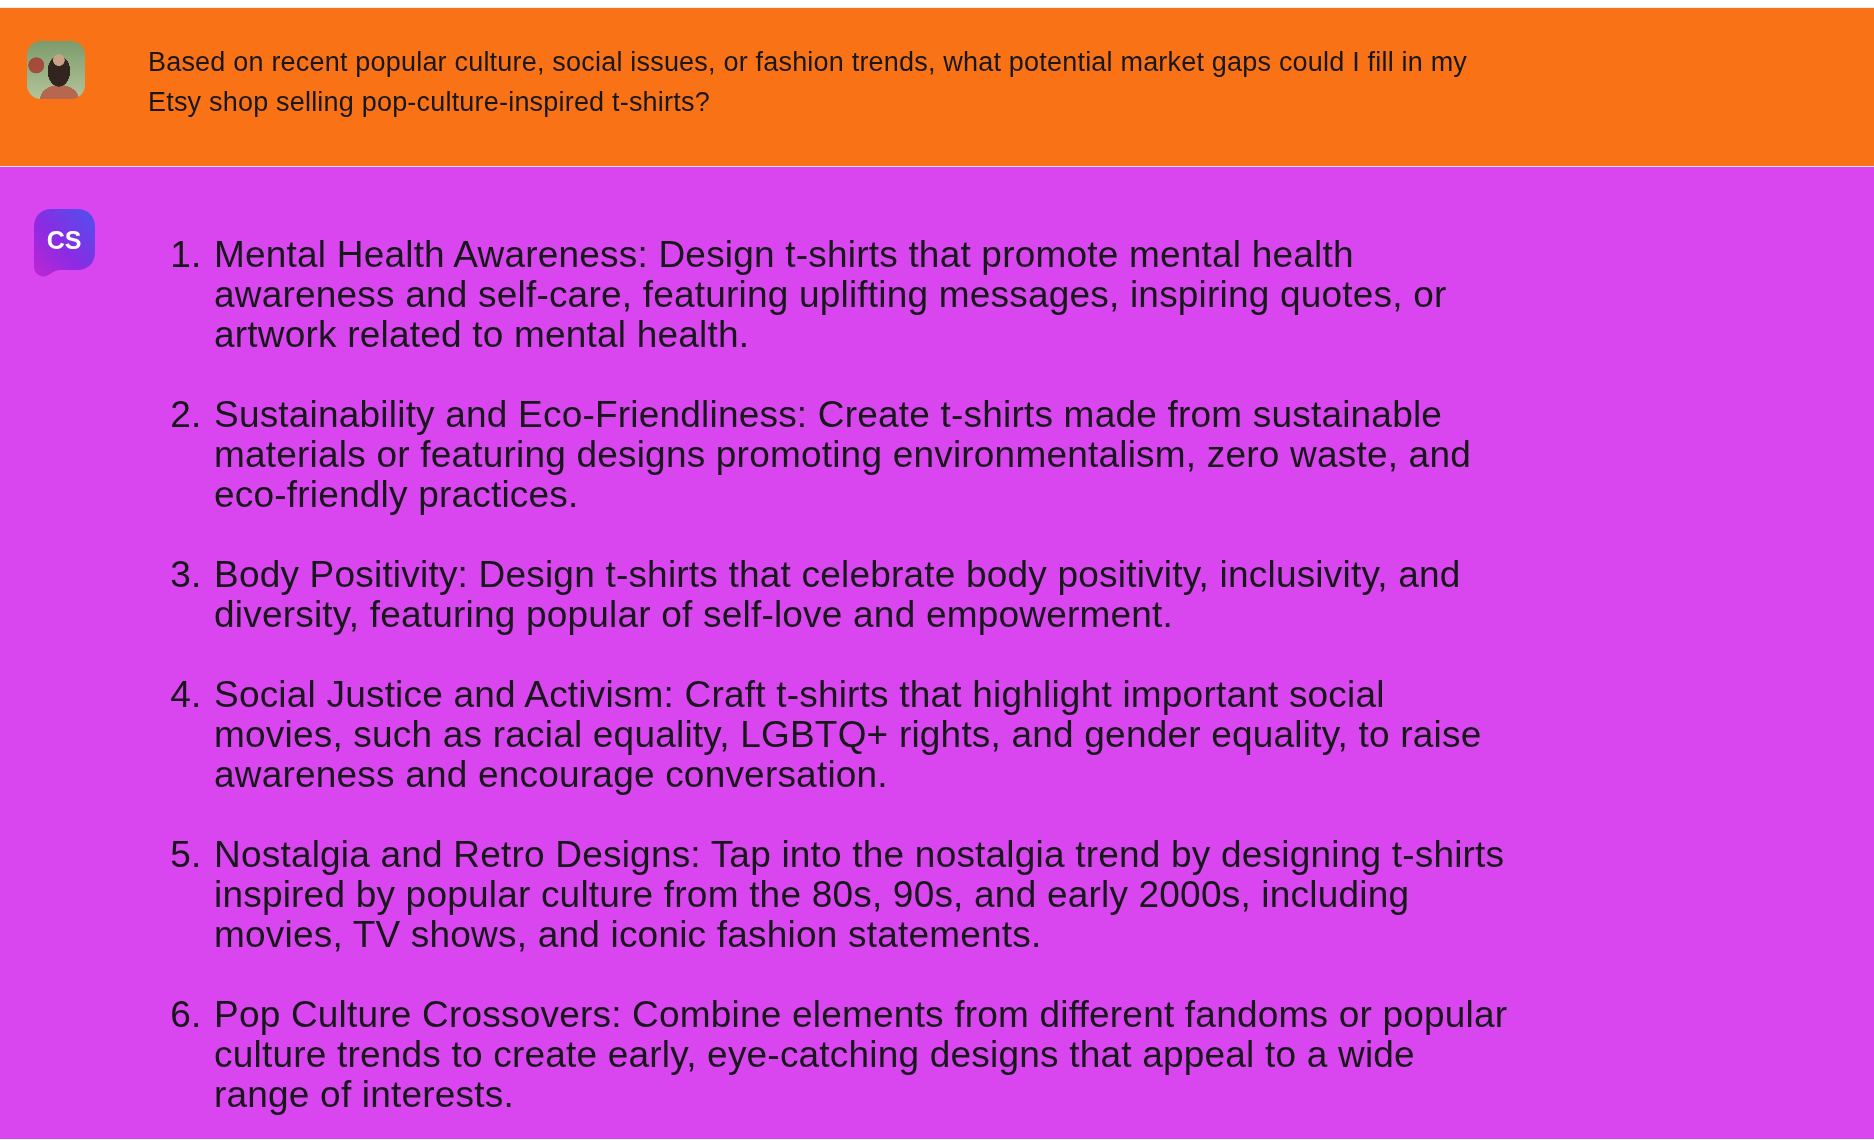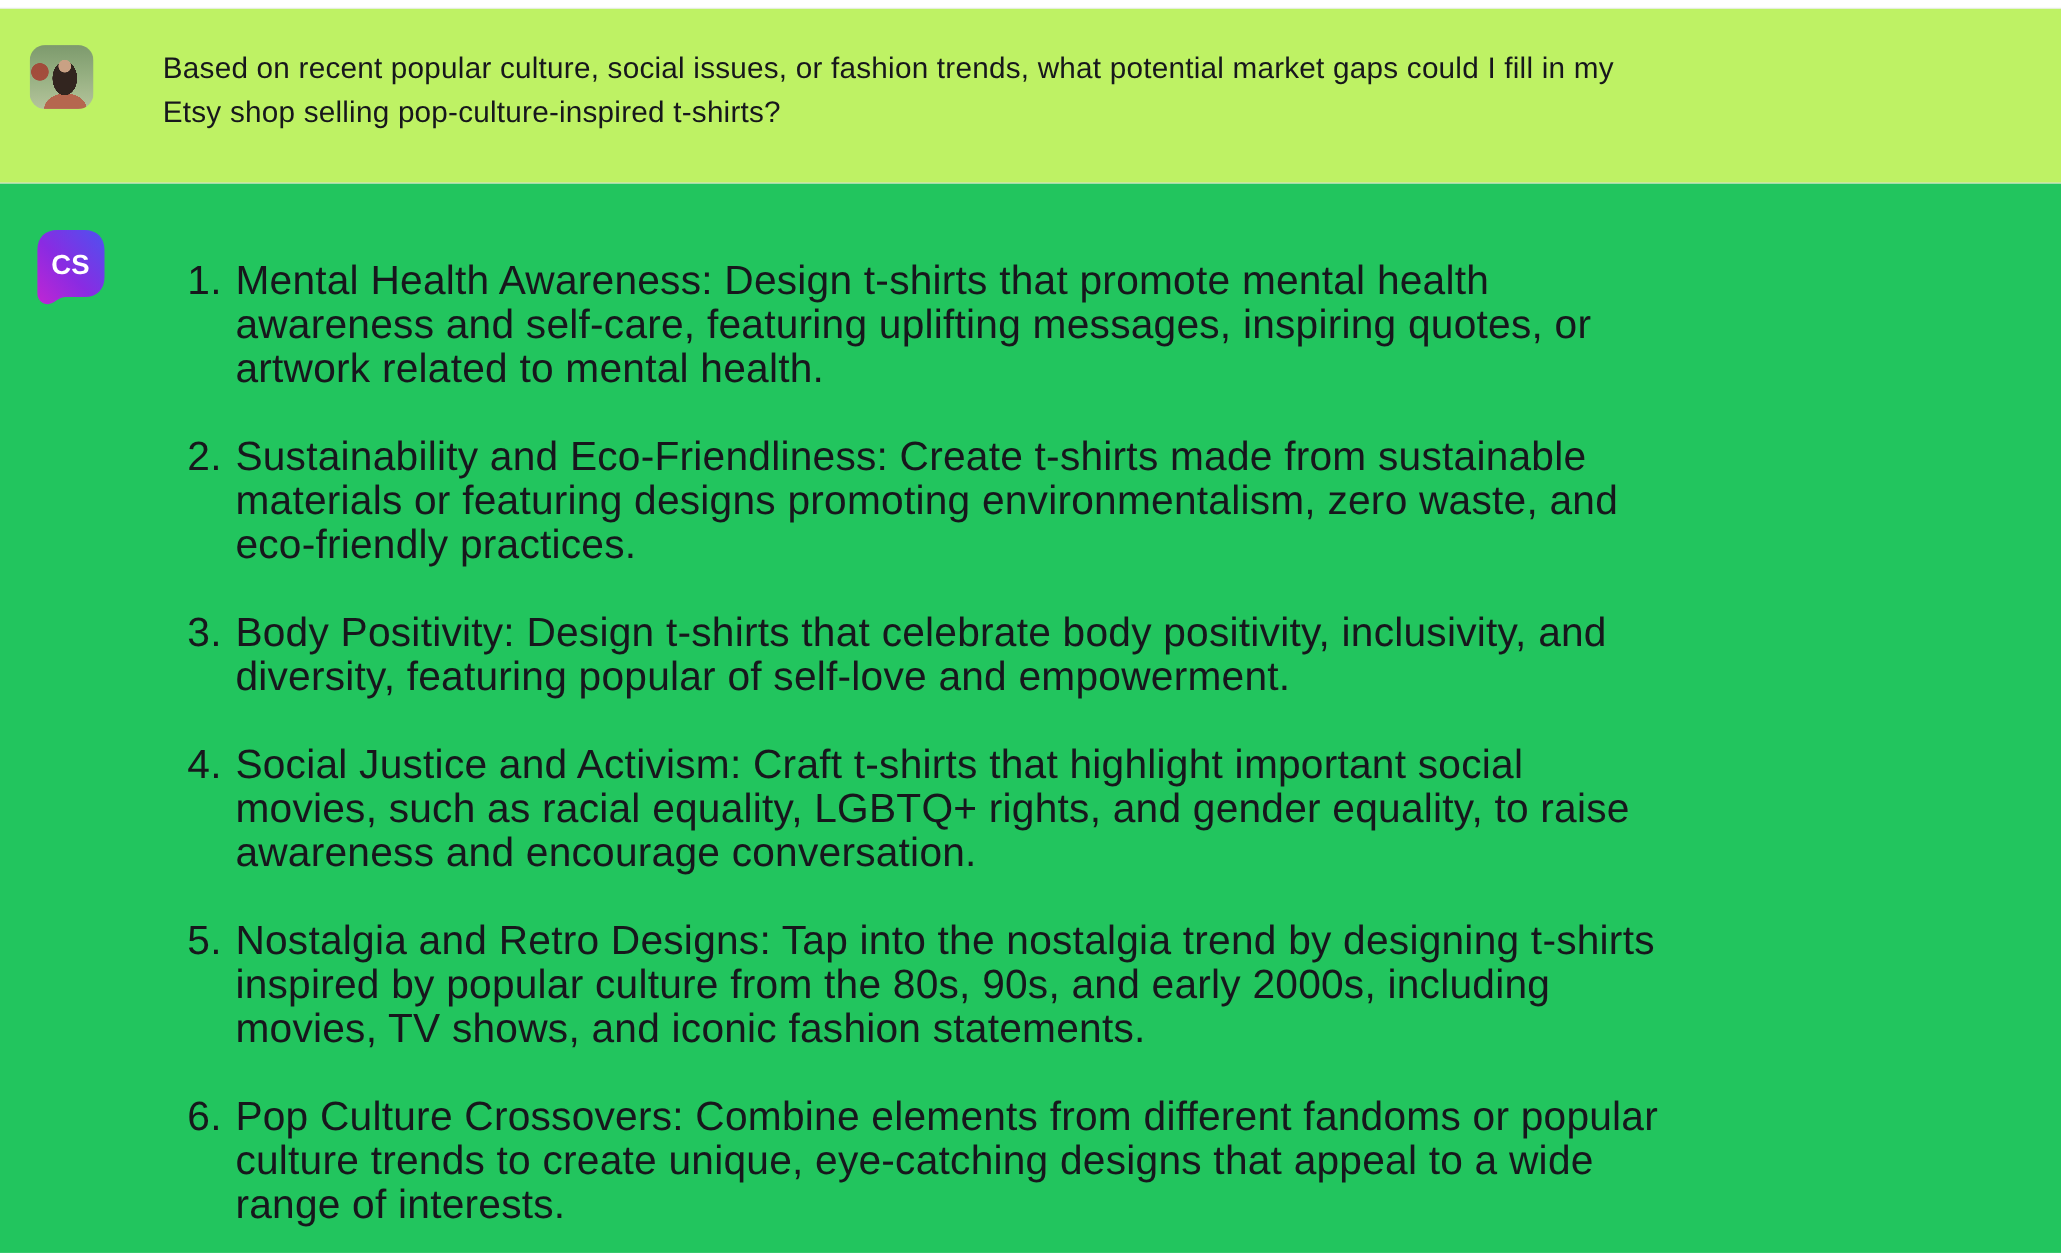--- a/index.html
+++ b/index.html
@@ -17,21 +17,21 @@
     background: #ffffff;
     border-bottom: 1px solid #ececf4;
   }
   
   .user-row {
     display: flex;
     align-items: flex-start;
     gap: 63px;
     height: 159px;
     padding: 33px 40px 0 27px;
-    background: #bef264;
+    background: #f97316;
     border-bottom: 1px solid #dedeea;
   }
   .avatar {
     flex: 0 0 auto;
     width: 58px;
     height: 58px;
     border-radius: 14px;
     overflow: hidden;
     background:
       radial-gradient(circle at 55% 33%, #c9a184 0 11%, rgba(0,0,0,0) 12%),
@@ -43,21 +43,21 @@
   .user-text {
     font-size: 27px;
     line-height: 40px;
     max-width: 1340px;
     letter-spacing: 0.2px;
     padding-top: 1px;
   }
   
   .assistant-row {
     position: relative;
-    background: #22c55e;
+    background: #d946ef;
     padding: 68px 0 0 148px;
     min-height: 972px;
   }
   .cs-logo {
     position: absolute;
     left: 30px;
     top: 40px;
     width: 68px;
     height: 72px;
   }
@@ -97,15 +97,15 @@
       <path d="M 22 2 L 47 2 C 58 2 65 9 65 20 L 65 45 C 65 56 58 63 47 63 L 30 63 C 23 63 19 69.5 13.5 69.5 C 8.5 69.5 4 65.5 4 60 L 4 20 C 4 9 11 2 22 2 Z" fill="url(#csgrad)"></path>
       <text x="34" y="42" text-anchor="middle" font-family="Liberation Sans, sans-serif" font-size="25" font-weight="bold" fill="#ffffff">CS</text>
     </svg>
   </div>
   <ol class="answer-list">
       <li>Mental Health Awareness: Design t-shirts that promote mental health awareness and self-care, featuring uplifting messages, inspiring quotes, or artwork related to mental health.</li>
       <li>Sustainability and Eco-Friendliness: Create t-shirts made from sustainable materials or featuring designs promoting environmentalism, zero waste, and eco-friendly practices.</li>
       <li>Body Positivity: Design t-shirts that celebrate body positivity, inclusivity, and diversity, featuring popular of self-love and empowerment.</li>
       <li>Social Justice and Activism: Craft t-shirts that highlight important social movies, such as racial equality, LGBTQ+ rights, and gender equality, to raise awareness and encourage conversation.</li>
       <li>Nostalgia and Retro Designs: Tap into the nostalgia trend by designing t-shirts inspired by popular culture from the 80s, 90s, and early 2000s, including movies, TV shows, and iconic fashion statements.</li>
-      <li>Pop Culture Crossovers: Combine elements from different fandoms or popular culture trends to create unique, eye-catching designs that appeal to a wide range of interests.</li>
+      <li>Pop Culture Crossovers: Combine elements from different fandoms or popular culture trends to create early, eye-catching designs that appeal to a wide range of interests.</li>
     </ol>
 </section>
 
 </body></html>

